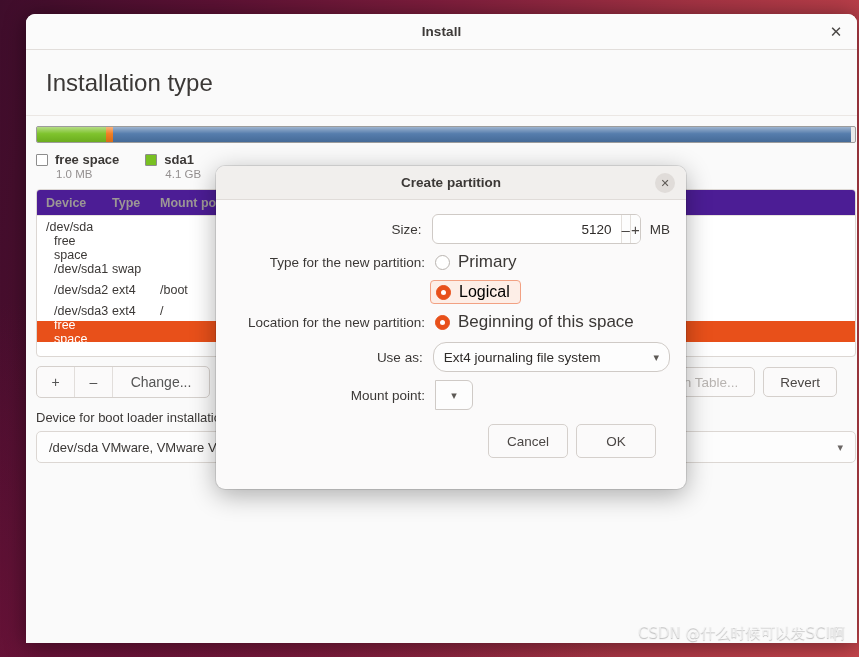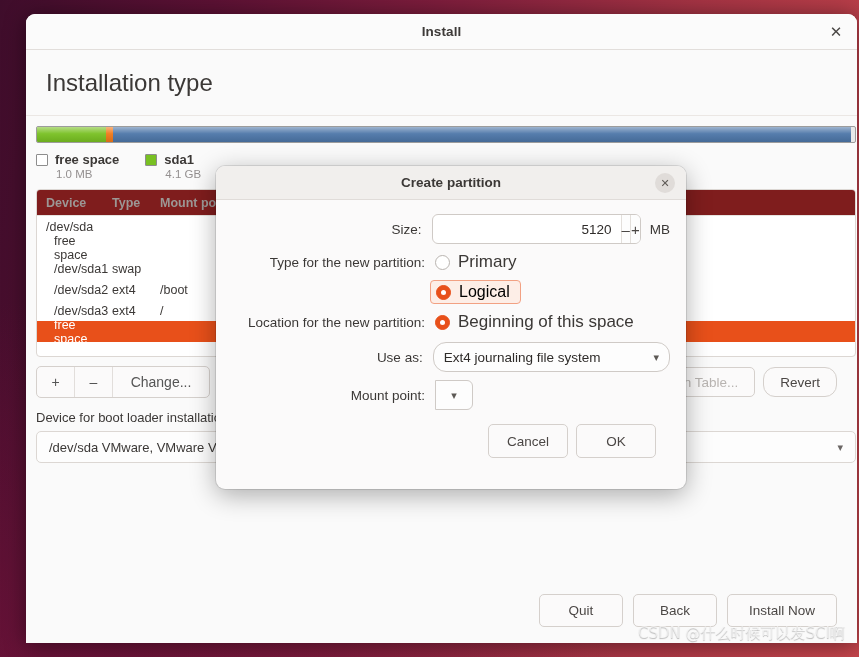--- a/index.html
+++ b/index.html
@@ -69,21 +69,21 @@
   .legend-top { display:flex; align-items:center; gap:7px; }
   .swatch { width:12px; height:12px; border:1px solid #8d8d8d; border-radius:1px; }
   .legend-name { font-size:13px; font-weight:bold; color:#3b3836; }
   .legend-size { font-size:11.5px; color:#949090; margin-left:20px; margin-top:1px; }
 
   
   .table-wrap {
     margin-top:9px; margin-left:-10px; width:820px; height:168px;
     border:1px solid #dcd7d3; border-radius:4px; background:#fff; overflow:hidden;
   }
-  .thead { display:flex; height:26px; align-items:center; border-bottom:1px solid #e7e3df; background:#7f1d1d;}
+  .thead { display:flex; height:26px; align-items:center; border-bottom:1px solid #e7e3df; background:#4c1d95;}
   .thead div { font-size:12.5px; font-weight:bold; color:#9c9795; }
   .trow { display:flex; height:21px; align-items:center; font-size:12.5px; color:#3b3836; }
   .trow.sel { background:#e8501a; color:#ffffff; }
   .c-dev { width:75px; padding-left:9px; }
   .c-type { width:48px; }
   .c-mount { width:85px; }
   .c-fmt { width:58px; }
   .c-size { width:70px; }
   .c-used { width:70px; }
   .c-sys { flex:1; }
@@ -283,34 +283,29 @@
     </div>
 
     <div class="ptoolbar">
       <div class="btn-group">
         <div class="bg-plus">+</div>
         <div class="bg-minus">–</div>
         <div class="bg-change">Change...</div>
       </div>
       <div class="spacer"></div>
       <div class="btn dim">New Partition Table...</div>
-      <div class="btn" style="margin-left:8px;border-radius:12px;">Revert</div>
+      <div class="btn" style="margin-left:8px;">Revert</div>
     </div>
 
     <div class="bootlabel">Device for boot loader installation:</div>
     <div class="bootselect">
       <span>/dev/sda   VMware, VMware Virtual S (42.9 GB)</span>
       <span class="chev">▾</span>
     </div>
 
-    <div class="actions">
-      <div class="btn">Quit</div>
-      <div class="btn">Back</div>
-      <div class="btn wide">Install Now</div>
-    </div>
 
   </div>
 
   <div id="dialog">
     <div id="dlg-titlebar">
       <span class="t">Create partition</span>
       <div id="dlg-close">✕</div>
     </div>
 
     <div id="dlg-body">

